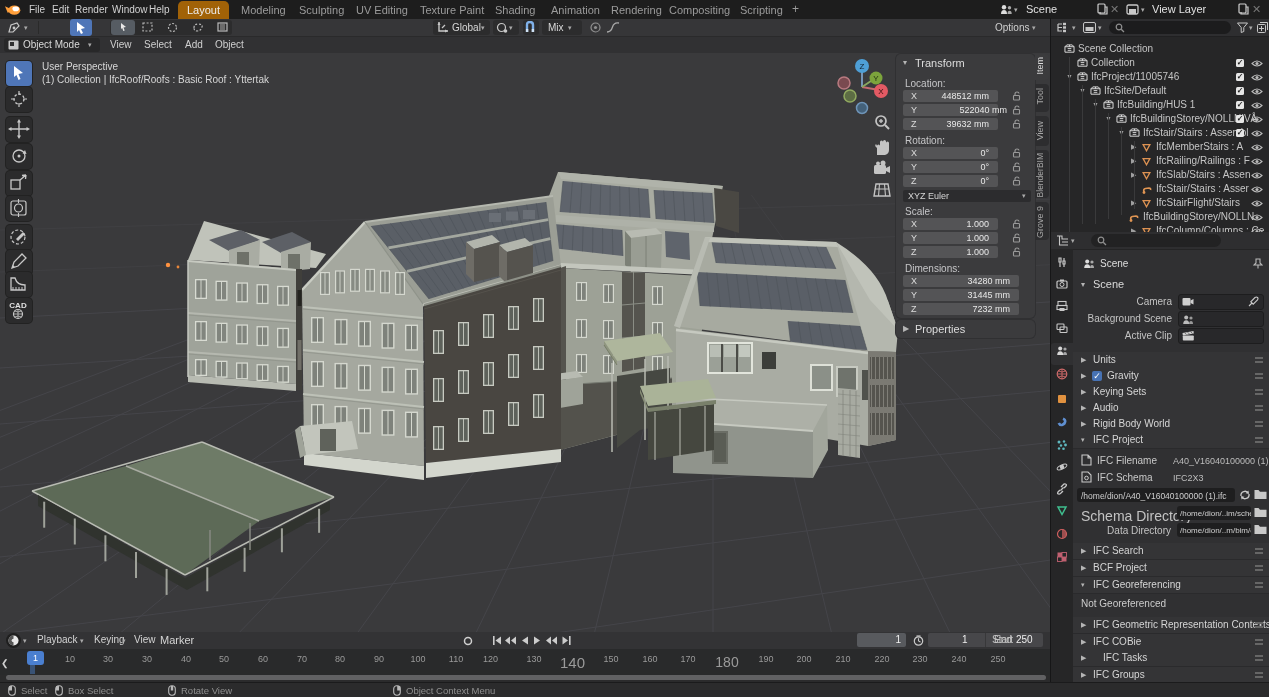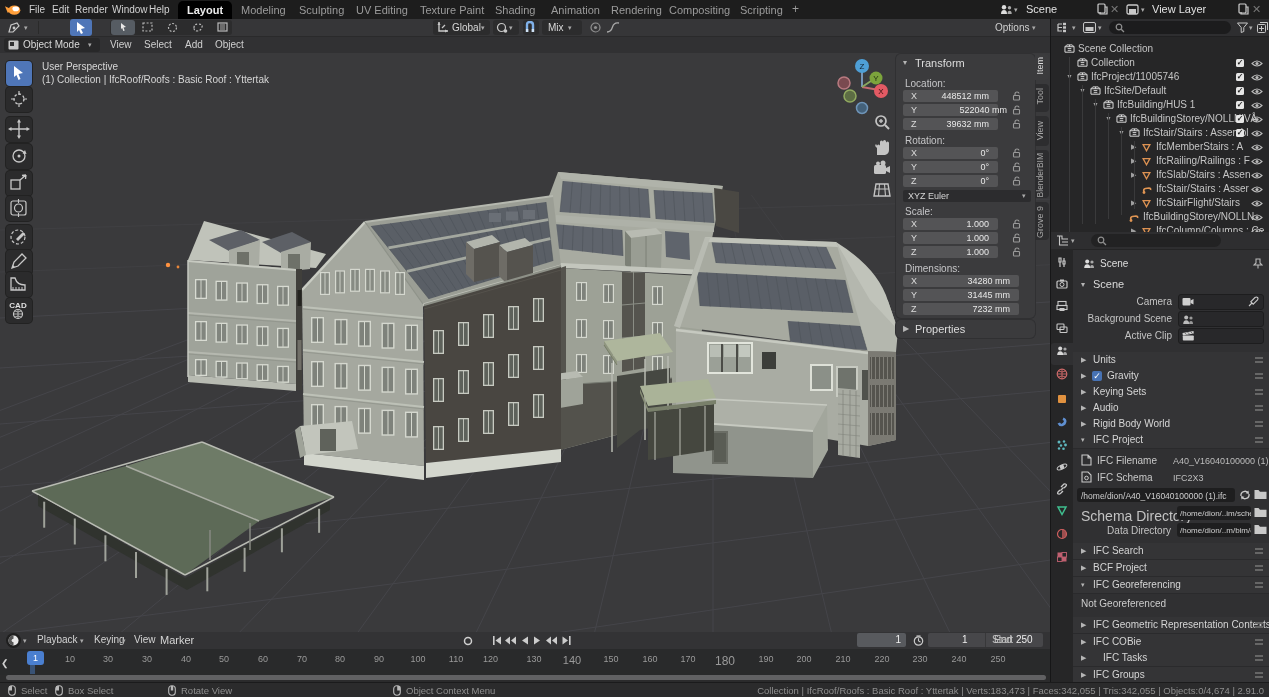--- a/index.html
+++ b/index.html
@@ -1,19 +1,19 @@
 <!DOCTYPE html>
 <html><head><meta charset="utf-8"><style>
  html,body{margin:0;padding:0;background:#111;}
  #root{position:relative;width:1269px;height:697px;overflow:hidden;font-family:"Liberation Sans",sans-serif;background:#3a3a3c;}
  .abs{position:absolute;}
  .txt{white-space:nowrap;}
  .menu{color:#d2d2d2;font-size:10px;top:4px;}
  .tab{top:1px;height:18px;line-height:19px;font-size:11px;color:#9b9b9b;padding:0 9px;border-radius:5px 5px 0 0;}
- .tab.active{background:#000000;color:#ededed;font-weight:bold;}
+ .tab.active{background:#a16207;color:#ededed;}
  .fld{background:#545456;border-radius:2px;color:#e8e8e8;font-size:10px;}
  .npl{color:#c6c6c8;font-size:10px;}
  .sbtext{color:#8f8f8f;font-size:9.5px;top:2px;}
  .olrow{position:absolute;color:#c2c2c2;font-size:10px;white-space:nowrap;}
  .olrow{position:absolute;color:#c5c5c5;font-size:10px;white-space:nowrap;}
  .ptxt{color:#c8c8c8;font-size:10px;white-space:nowrap;}
  .chk{position:absolute;width:8px;height:8px;background:#e6e6e6;border-radius:1.5px;color:#222;font-size:8px;line-height:8px;text-align:center;font-weight:bold;}
  .ddv{color:#aaa;font-size:7px;}
 </style></head>
 <body>
@@ -885,25 +885,25 @@
       <span class="abs txt" style="left:174px;top:22px;width:24px;text-align:center;color:#9a9a9a;font-size:9px">40</span>
       <span class="abs txt" style="left:212px;top:22px;width:24px;text-align:center;color:#9a9a9a;font-size:9px">50</span>
       <span class="abs txt" style="left:251px;top:22px;width:24px;text-align:center;color:#9a9a9a;font-size:9px">60</span>
       <span class="abs txt" style="left:290px;top:22px;width:24px;text-align:center;color:#9a9a9a;font-size:9px">70</span>
       <span class="abs txt" style="left:328px;top:22px;width:24px;text-align:center;color:#9a9a9a;font-size:9px">80</span>
       <span class="abs txt" style="left:367px;top:22px;width:24px;text-align:center;color:#9a9a9a;font-size:9px">90</span>
       <span class="abs txt" style="left:406px;top:22px;width:24px;text-align:center;color:#9a9a9a;font-size:9px">100</span>
       <span class="abs txt" style="left:444px;top:22px;width:24px;text-align:center;color:#9a9a9a;font-size:9px">110</span>
       <span class="abs txt" style="left:483px;top:22px;width:24px;color:#9a9a9a;font-size:9px">120</span>
       <span class="abs txt" style="left:522px;top:22px;width:24px;text-align:center;color:#9a9a9a;font-size:9px">130</span>
-      <span class="abs txt" style="left:560px;top:22px;width:24px;text-align:center;color:#9a9a9a;font-size:11px">140</span>
+      <span class="abs txt" style="left:560px;top:22px;width:24px;text-align:center;color:#9a9a9a;font-size:15px">140</span>
       <span class="abs txt" style="left:599px;top:22px;width:24px;text-align:center;color:#9a9a9a;font-size:9px">150</span>
       <span class="abs txt" style="left:638px;top:22px;width:24px;text-align:center;color:#9a9a9a;font-size:9px">160</span>
       <span class="abs txt" style="left:676px;top:22px;width:24px;text-align:center;color:#9a9a9a;font-size:9px">170</span>
-      <span class="abs txt" style="left:715px;top:22px;width:24px;color:#9a9a9a;font-size:12px">180</span>
+      <span class="abs txt" style="left:715px;top:22px;width:24px;text-align:center;color:#9a9a9a;font-size:14px">180</span>
       <span class="abs txt" style="left:754px;top:22px;width:24px;text-align:center;color:#9a9a9a;font-size:9px">190</span>
       <span class="abs txt" style="left:792px;top:22px;width:24px;text-align:center;color:#9a9a9a;font-size:9px">200</span>
       <span class="abs txt" style="left:831px;top:22px;width:24px;text-align:center;color:#9a9a9a;font-size:9px">210</span>
       <span class="abs txt" style="left:870px;top:22px;width:24px;text-align:center;color:#9a9a9a;font-size:9px">220</span>
       <span class="abs txt" style="left:908px;top:22px;width:24px;text-align:center;color:#9a9a9a;font-size:9px">230</span>
       <span class="abs txt" style="left:947px;top:22px;width:24px;text-align:center;color:#9a9a9a;font-size:9px">240</span>
       <span class="abs txt" style="left:986px;top:22px;width:24px;text-align:center;color:#9a9a9a;font-size:9px">250</span>
 
  <div class="abs" style="left:30px;top:19px;width:5px;height:23px;background:#4772b3;opacity:0.55"></div>
  <div class="abs" style="left:27px;top:19px;width:17px;height:14px;background:#4a7fd0;border-radius:3px"></div>
@@ -1319,15 +1319,14 @@
  <svg class="abs" style="left:168px;top:2px" width="8" height="11" viewBox="0 0 8 11">
         <rect x="0.7" y="0.7" width="6.6" height="9.6" rx="3" fill="none" stroke="#b9b9b9" stroke-width="1.1"></rect>
         <rect x="2.8" y="1" width="2.4" height="4.5" fill="#b9b9b9"></rect>
       </svg>
  <span class="abs sbtext txt" style="left:181px">Rotate View</span>
  <svg class="abs" style="left:393px;top:2px" width="8" height="11" viewBox="0 0 8 11">
         <rect x="0.7" y="0.7" width="6.6" height="9.6" rx="3" fill="none" stroke="#b9b9b9" stroke-width="1.1"></rect>
         <rect x="4.2" y="1" width="3" height="4.5" fill="#b9b9b9"></rect>
       </svg>
  <span class="abs sbtext txt" style="left:406px">Object Context Menu</span>
- <span class="abs sbtext txt" style="right:5px">Collection | IfcRoof/Roofs : Basic Roof : Yttertak | Verts:183,473 | Faces:342,055 | Tris:342,055 | Objects:0/4,674 | 2.91.0</span>
 </div>
 <div class="abs" style="left:1050px;top:18px;width:1px;height:664px;background:#161617"></div>
 </div>
 </body></html>

